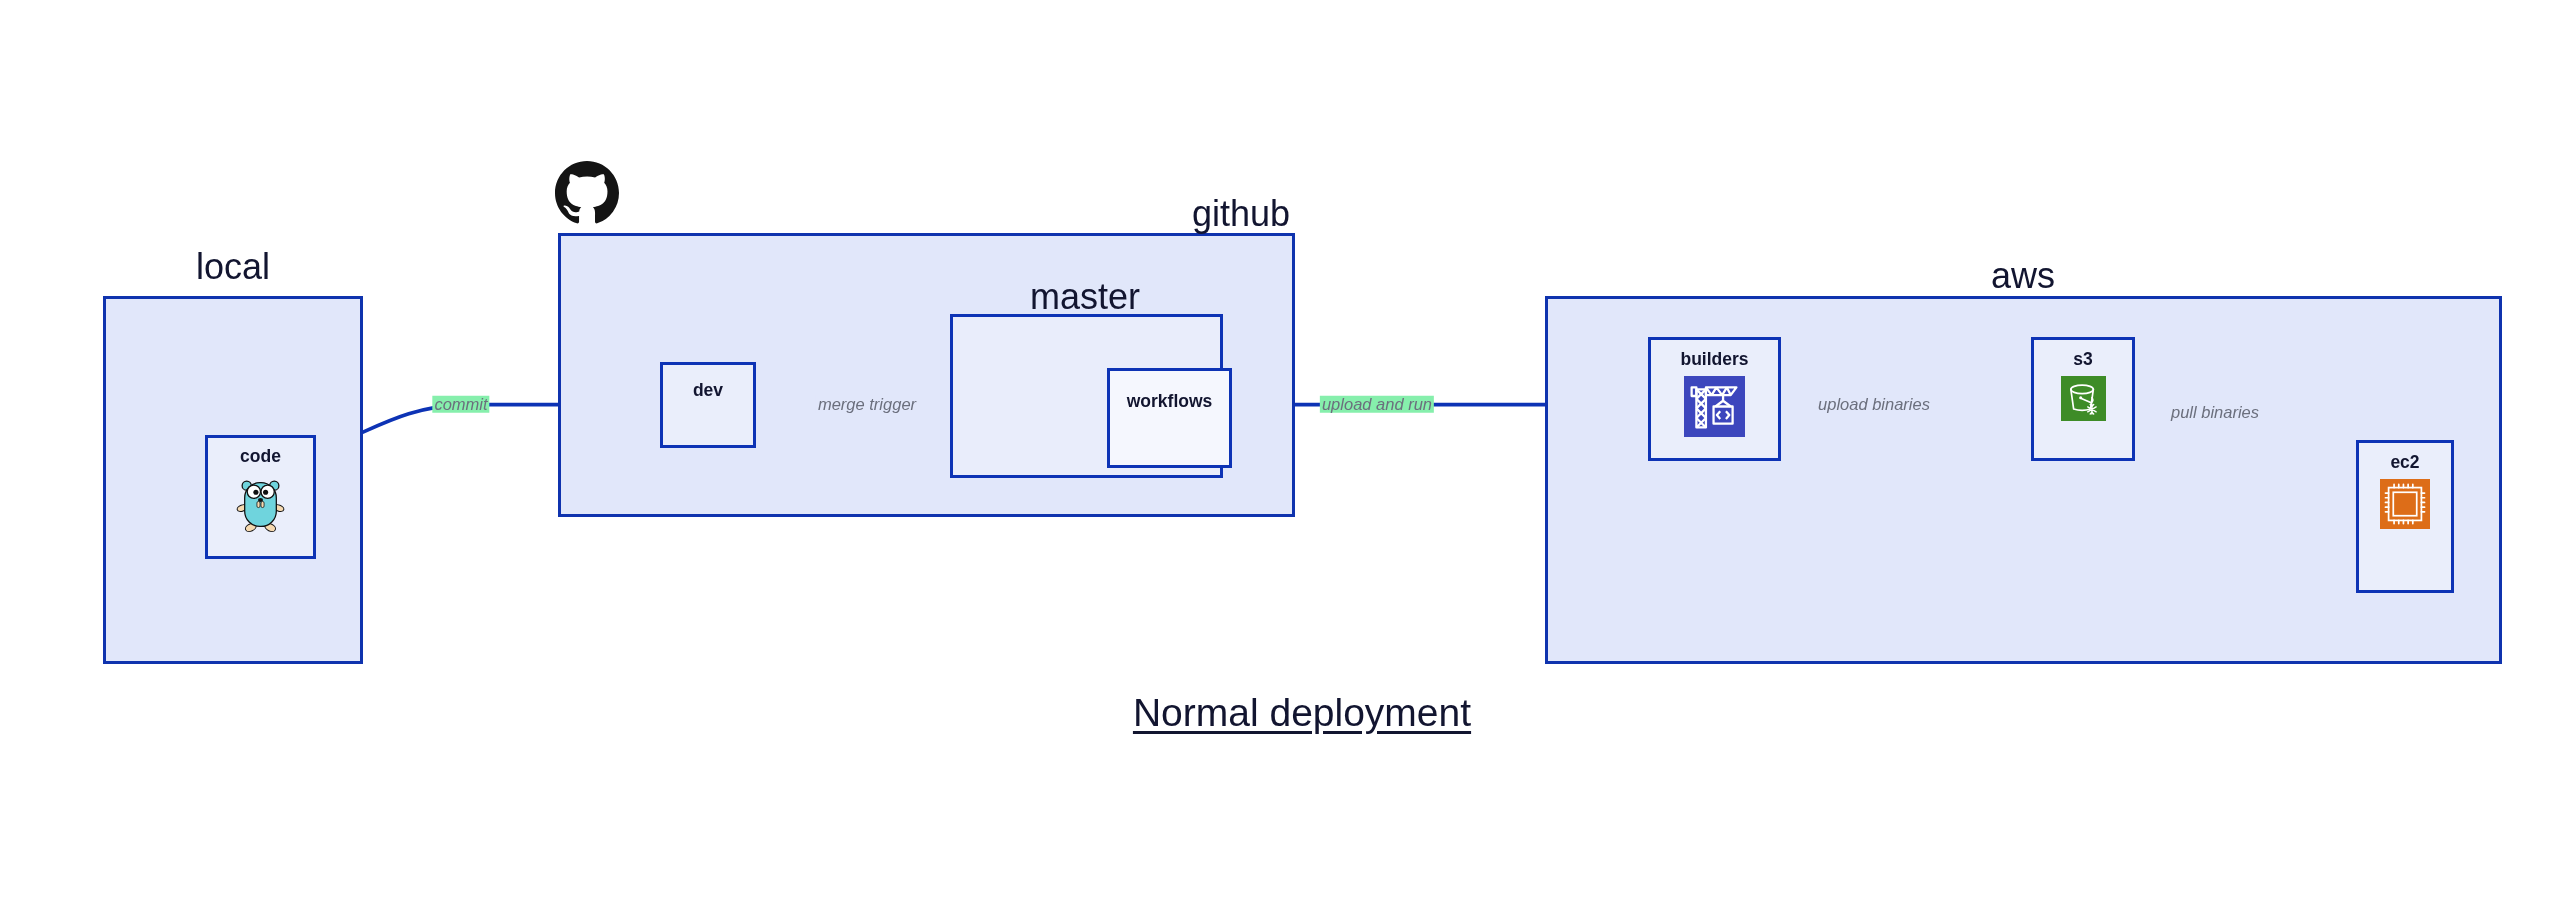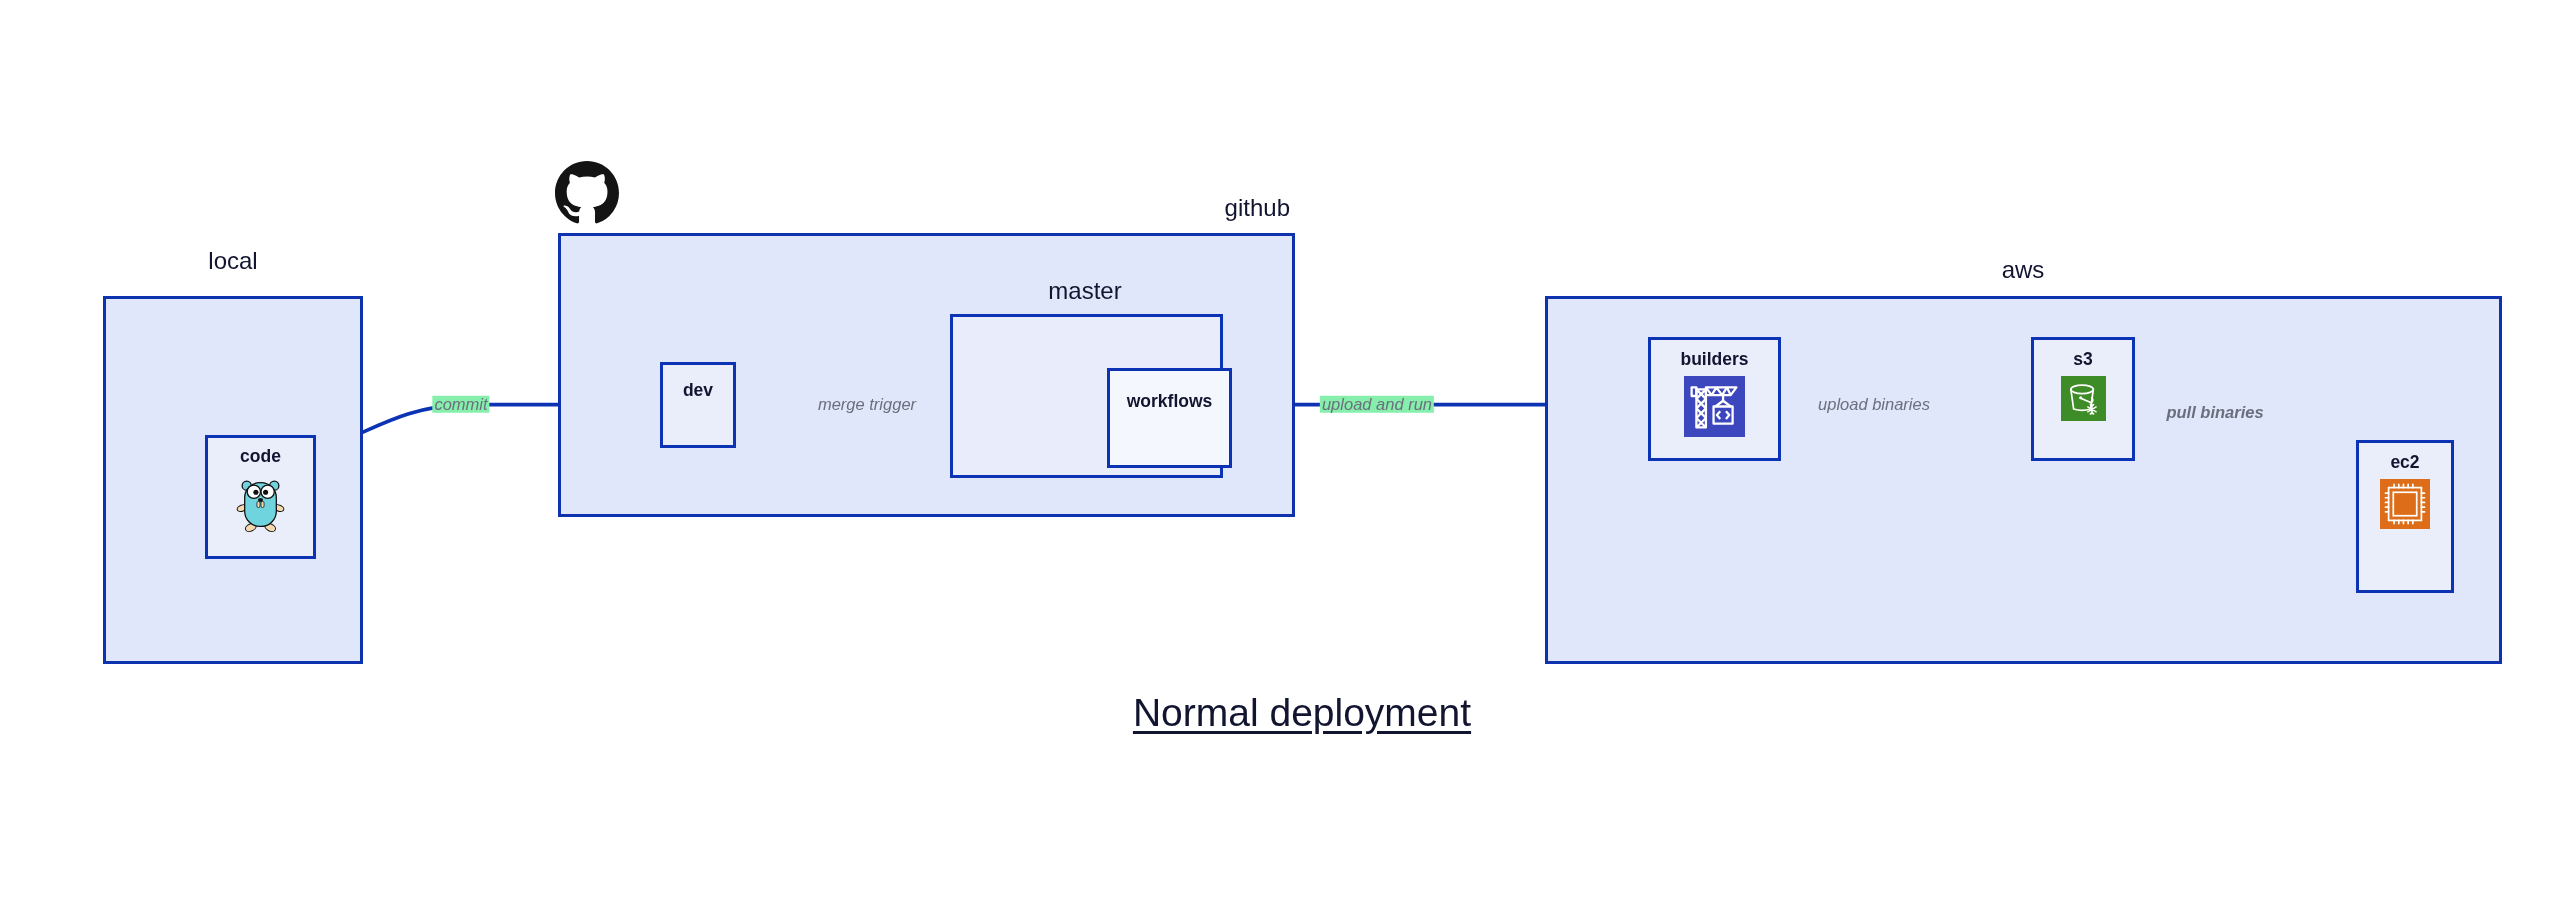--- a/index.html
+++ b/index.html
@@ -28,21 +28,21 @@
     background: #e1e7fa;
     border: 3.6px solid #0f33ae;
   }
   .group.inner {
     background: #e9edfb;
     border: 3.6px solid #0d33b5;
   }
   .group-label {
     position: absolute;
     color: #121530;
-    font-size: 24px;
+    font-size: 36px;
     font-weight: 400;
     white-space: nowrap;
     line-height: 1;
   }
   .group-label.center { transform: translateX(-50%); }
   .group-label.right  { transform: translateX(-100%); }
 
   
   .node {
     position: absolute;
@@ -170,21 +170,21 @@
       <path fill="#141414" d="M8 0C3.58 0 0 3.58 0 8c0 3.54 2.29 6.53 5.47 7.59.4.07.55-.17.55-.38
         0-.19-.01-.82-.01-1.49-2.01.37-2.53-.49-2.69-.94-.09-.23-.48-.94-.82-1.13-.28-.15-.68-.52-.01-.53.63-.01
         1.08.58 1.23.82.72 1.21 1.87.87 2.33.66.07-.52.28-.87.51-1.07-1.78-.2-3.64-.89-3.64-3.95
         0-.87.31-1.59.82-2.15-.08-.2-.36-1.02.08-2.12 0 0 .67-.21 2.2.82a7.42 7.42 0 0 1 2-.27c.68 0
         1.36.09 2 .27 1.53-1.04 2.2-.82 2.2-.82.44 1.1.16 1.92.08 2.12.51.56.82 1.27.82 2.15 0 3.07-1.87
         3.75-3.65 3.95.29.25.54.73.54 1.48 0 1.07-.01 1.93-.01 2.2 0 .21.15.46.55.38A8.012 8.012 0 0 0 16
         8c0-4.42-3.58-8-8-8z"></path>
     </svg>
   </div>
 
-  <div class="node" style="left:633px; top:362px; width:76px; height:86px; padding-top:16.5px;">
+  <div class="node" style="left:633px; top:362px; width:96px; height:86px; padding-top:16.5px;">
     <span class="node-label">dev</span>
   </div>
 
   <div class="group inner" style="left:950px; top:314px; width:273px; height:164px;"></div>
   <div class="group-label center" style="left:1085px; top:279px;">master</div>
 
   <div class="node" style="left:1080px; top:368px; width:125px; height:100px; padding-top:21.6px; background:#f5f7fe;">
     <span class="node-label">workflows</span>
   </div>
 
@@ -263,18 +263,18 @@
   </div>
 
   <span class="edge-label" style="left:461px; top:404px;">commit</span>
 
   <span class="edge-label on-tint" style="left:867px; top:404px;">merge trigger</span>
 
   <span class="edge-label" style="left:1377px; top:404px;">upload and run</span>
 
   <span class="edge-label on-tint" style="left:1874px; top:404px;">upload binaries</span>
 
-  <span class="edge-label on-tint" style="left:2215px; top:412px;font-weight:bold;">pull binaries</span>
+  <span class="edge-label on-tint" style="left:2215px; top:412px;">pull binaries</span>
 
   <div id="diagram-title">Normal deployment</div>
 
 </div>
 
 
 </body></html>

